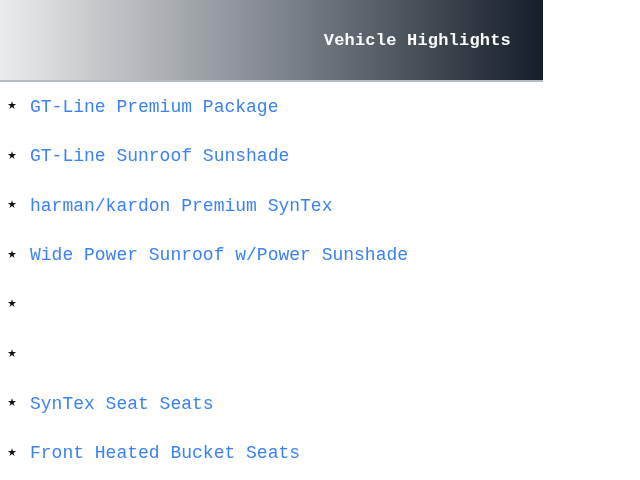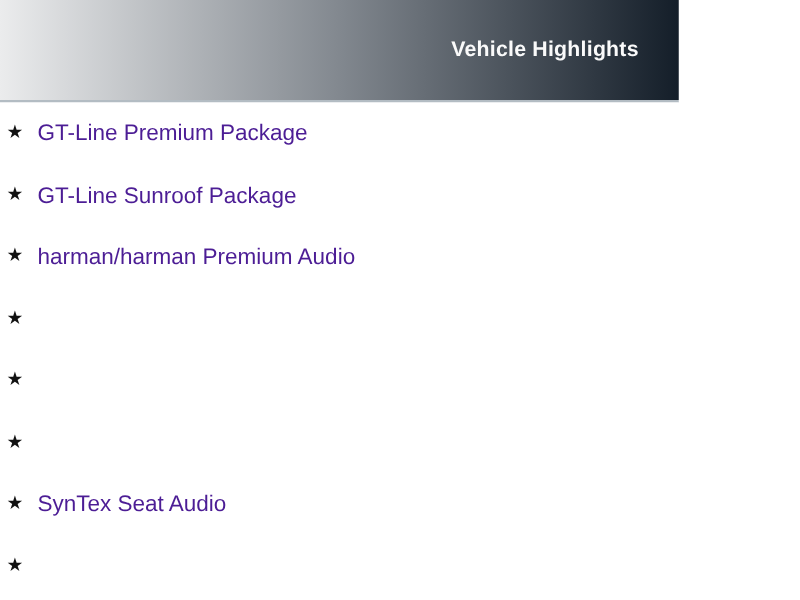--- a/index.html
+++ b/index.html
@@ -11,20 +11,21 @@
     height: 480px;
     overflow: hidden;
     background: #ffffff;
     font-family: "Liberation Sans", sans-serif;
   }
   .panel {
     width: 543px;
     height: 480px;
     display: flex;
     flex-direction: column;
+    font-family: Liberation Mono, monospace;
   }
   .header {
     height: 82px;
     flex: 0 0 82px;
     background: linear-gradient(to right, #ebeced 0%, #82888f 50%, #141e29 100%);
     border-bottom: 2px solid #b3bcc3;
     display: flex;
     align-items: center;
     justify-content: flex-end;
     padding-right: 32px;
@@ -55,21 +56,21 @@
     flex: 0 0 14px;
     font-size: 15px;
     line-height: 1;
     color: #111111;
     text-align: center;
     margin-top: -2px;
   }
   .label {
     margin-left: 11px;
     font-size: 18px;
-    color: #4c1d95;
+    color: #3b82f6;
     white-space: nowrap;
   }
 </style>
 </head>
 <body>
 
 <div class="panel">
 
   <div class="header">
     <span class="header-title">Vehicle Highlights</span>
@@ -77,43 +78,45 @@
 
   <div class="list">
 
     <div class="row">
       <span class="star">★</span>
       <span class="label">GT-Line Premium Package</span>
     </div>
 
     <div class="row">
       <span class="star">★</span>
-      <span class="label">GT-Line Sunroof Package</span>
+      <span class="label">GT-Line Sunroof Sunshade</span>
     </div>
 
     <div class="row">
       <span class="star">★</span>
-      <span class="label">harman/harman Premium Audio</span>
+      <span class="label">harman/kardon Premium SynTex</span>
+    </div>
+
+    <div class="row">
+      <span class="star">★</span>
+      <span class="label">Wide Power Sunroof w/Power Sunshade</span>
     </div>
 
     <div class="row">
       <span class="star">★</span>
     </div>
 
     <div class="row">
       <span class="star">★</span>
     </div>
 
     <div class="row">
       <span class="star">★</span>
+      <span class="label">SynTex Seat Seats</span>
     </div>
 
     <div class="row">
       <span class="star">★</span>
-      <span class="label">SynTex Seat Audio</span>
-    </div>
-
-    <div class="row">
-      <span class="star">★</span>
+      <span class="label">Front Heated Bucket Seats</span>
     </div>
 
   </div>
 </div>
 
 </body></html>

